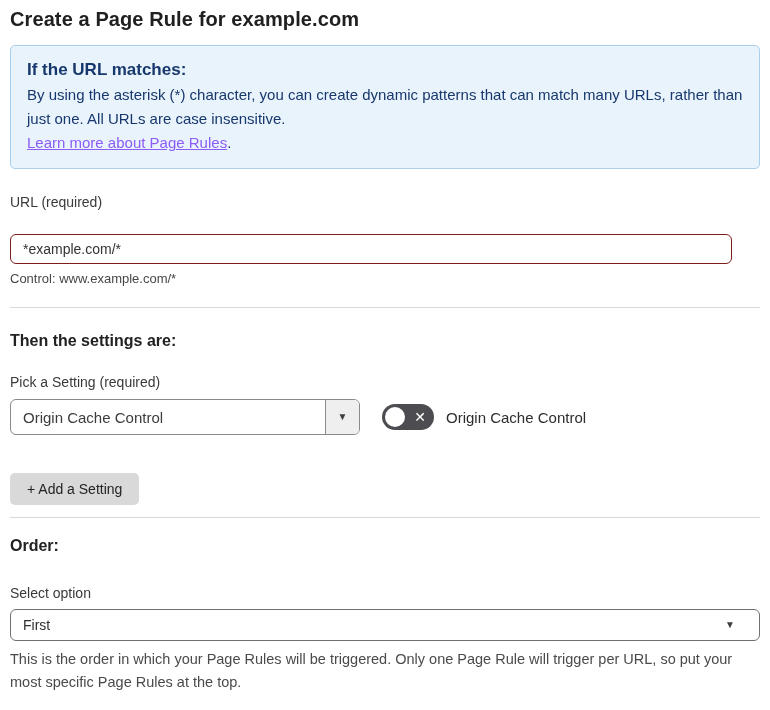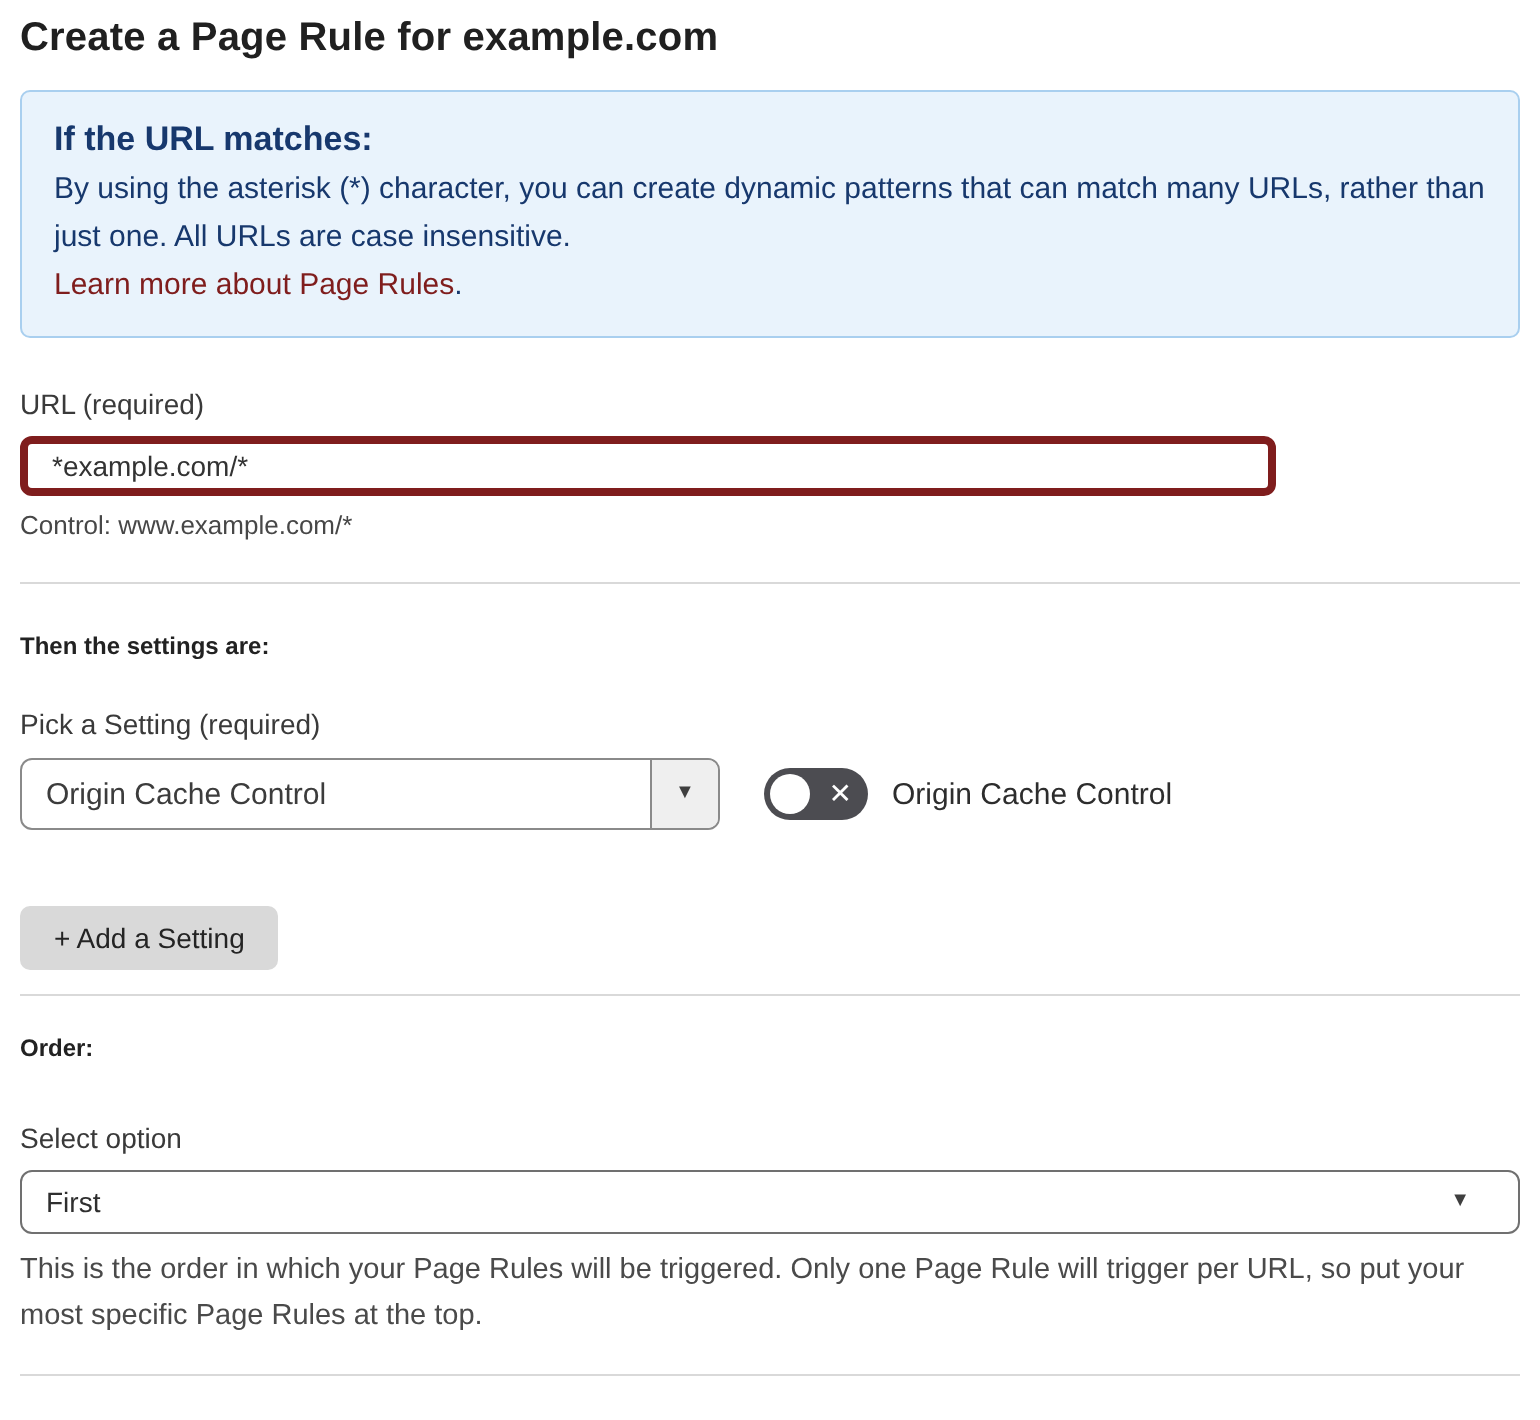--- a/index.html
+++ b/index.html
@@ -30,37 +30,38 @@
     color: #17386d;
     font-size: 15px;
     line-height: 24px;
   }
   .info-box .info-heading {
     font-weight: bold;
     font-size: 17px;
     margin-bottom: 1px;
   }
   .info-box .info-link {
-    color: #7f1d1d;
+    color: #8b5cf6;
+    text-decoration: underline;
     cursor: pointer;
   }
   .info-box .info-link-suffix { color: #17386d; }
 
   .field-label {
     font-size: 14px;
     color: #3a3a3a;
   }
 
   .url-label { margin-top: 25px; }
 
   .text-input {
-    margin-top: 8px;
-    width: 628px;
+    margin-top: 24px;
+    width: 722px;
     height: 30px;
-    border: 4px solid #7f1d1d;
+    border: 1px solid #7f1d1d;
     border-radius: 6px;
     padding: 0 12px;
     font-family: "Liberation Sans", sans-serif;
     font-size: 14px;
     color: #333;
     background: #fff;
     display: block;
     outline: none;
   }
 
@@ -73,21 +74,21 @@
   .divider {
     border: none;
     border-top: 1px solid #d9d9d9;
     height: 0;
   }
   .divider-1 { margin-top: 21px; }
   .divider-2 { margin-top: 12px; }
   .divider-3 { margin-top: 17px; }
 
   .section-heading {
-    font-size: 12px;
+    font-size: 16px;
     font-weight: bold;
     color: #222;
   }
   .settings-heading { margin-top: 24px; }
   .order-heading { margin-top: 19px; }
 
   .pick-label { margin-top: 24px; }
 
   .setting-row {
     margin-top: 9px;

